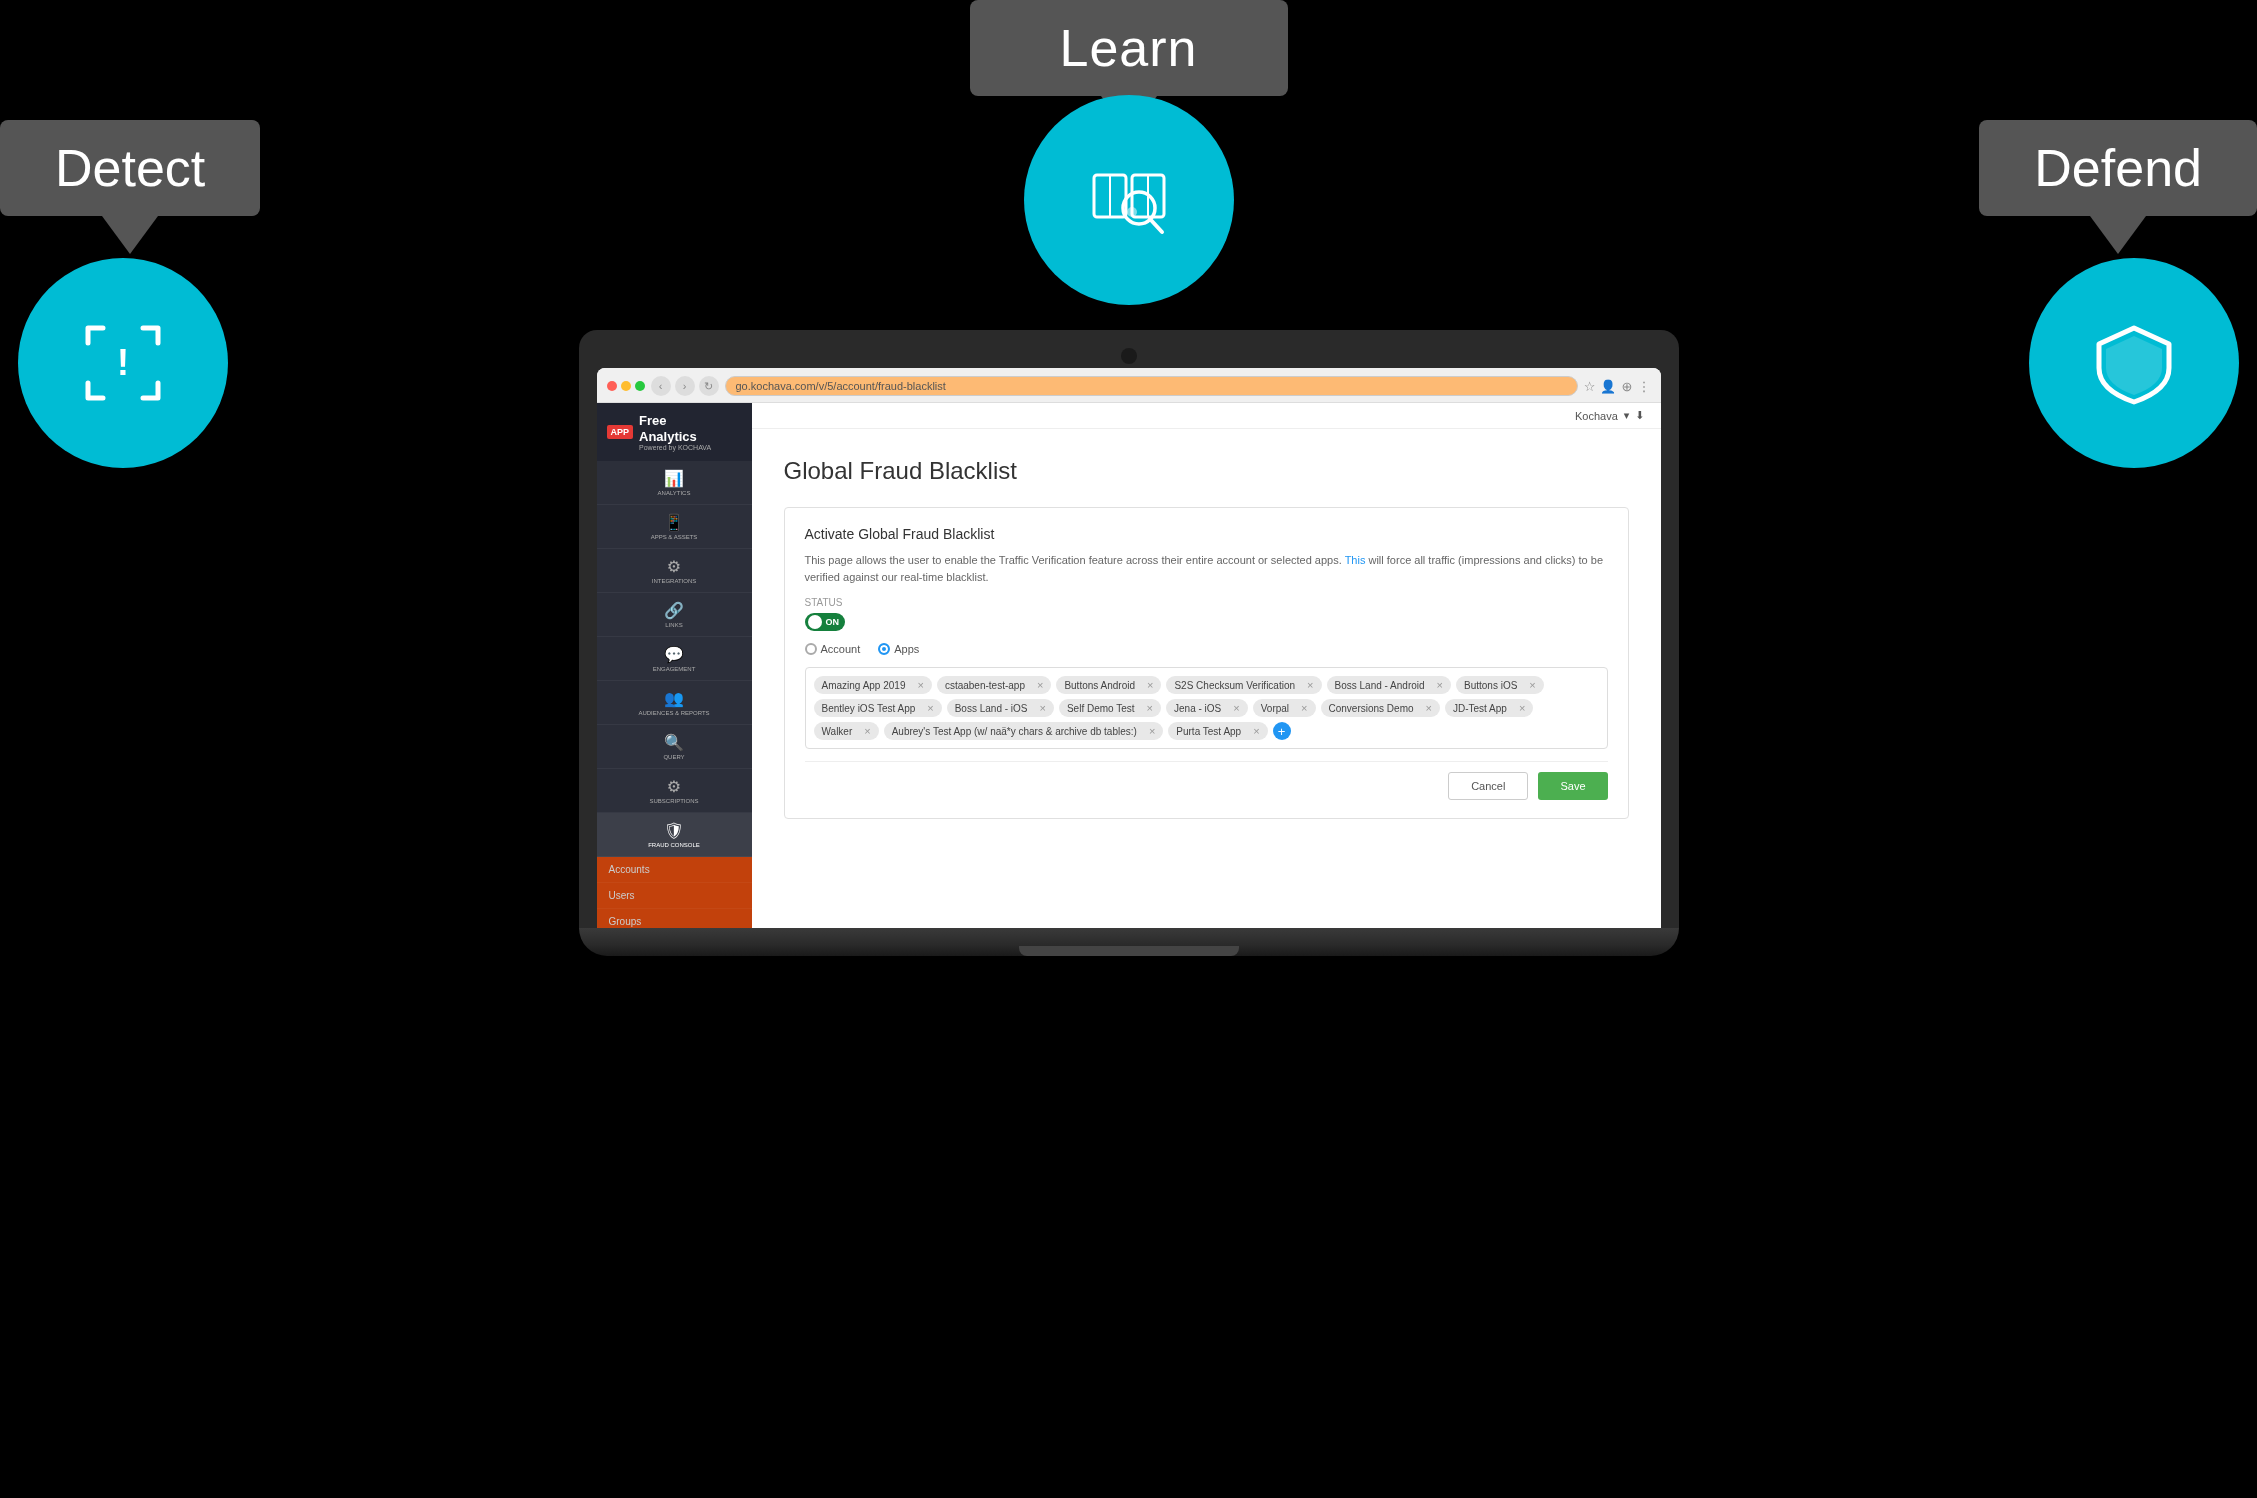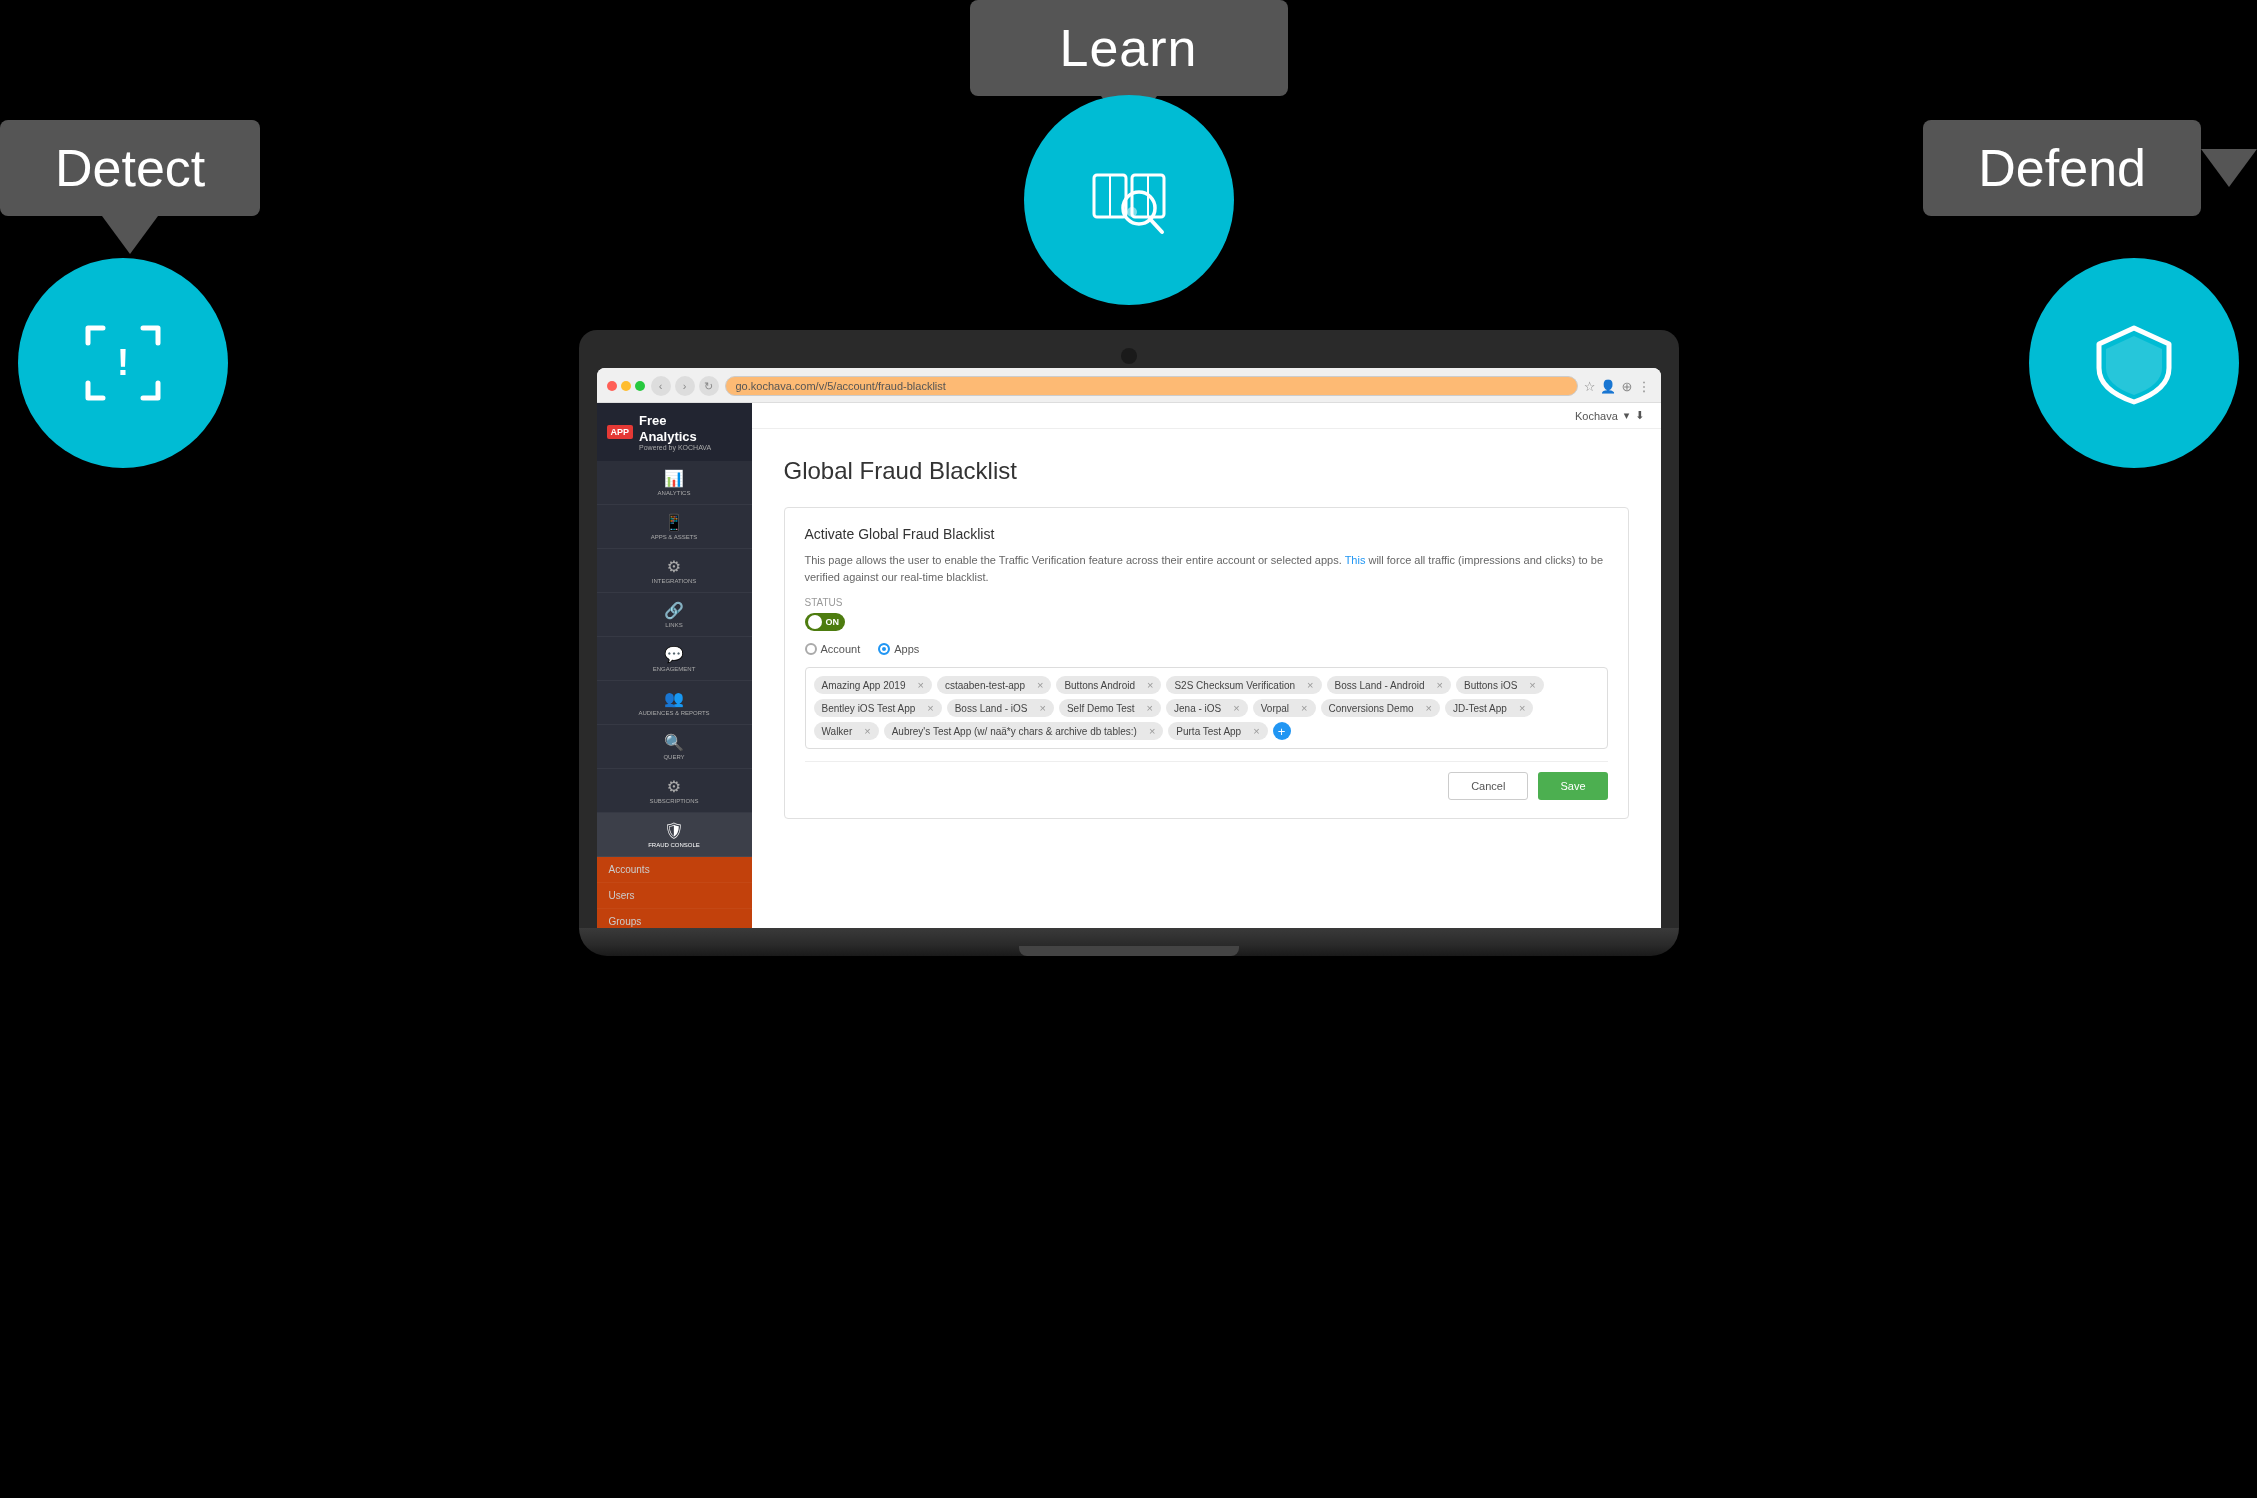--- a/index.html
+++ b/index.html
@@ -63,21 +63,21 @@
       border-right: 28px solid transparent;
       border-top: 38px solid #555;
     }
 
     
     .defend-badge {
       position: absolute;
       top: 120px;
       right: 0;
       display: flex;
-      flex-direction: row;
+      flex-direction: column;
       align-items: center;
       z-index: 10;
     }
     .defend-box {
       background: #555;
       color: #fff;
       font-size: 52px;
       font-weight: 300;
       padding: 18px 55px;
       border-radius: 8px;
@@ -313,21 +313,21 @@
       font-size: 11px;
       color: #666;
       margin-bottom: 12px;
       line-height: 1.5;
     }
     .section-desc a { color: #2196f3; }
     .toggle-label { font-size: 10px; color: #999; margin-bottom: 5px; }
     .toggle-switch {
       display: inline-flex;
       align-items: center;
-      background: #4d7c0f;
+      background: #15803d;
       border-radius: 10px;
       padding: 2px 6px 2px 3px;
       gap: 4px;
       margin-bottom: 12px;
     }
     .toggle-knob {
       width: 14px; height: 14px;
       background: #fff;
       border-radius: 50%;
     }

